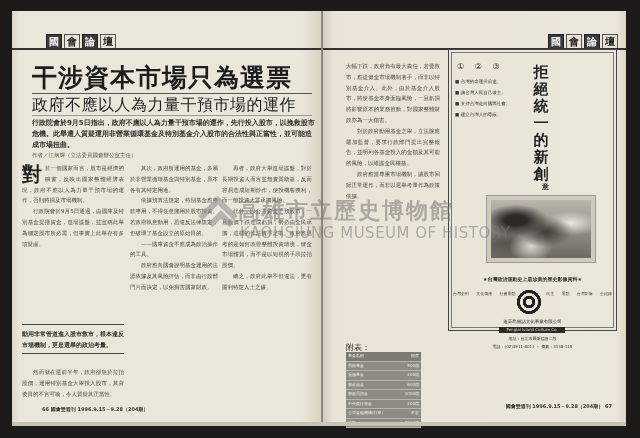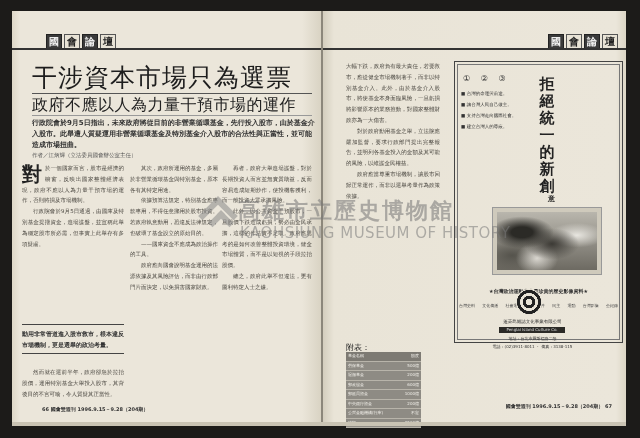--- a/index.html
+++ b/index.html
@@ -8,32 +8,32 @@
   .page{position:absolute;top:0;height:415px;}
   .page.left{left:0;width:310px;background:linear-gradient(90deg,#ddd7c7 0,#ebe6da 8px,#ebe6da 290px,#d8d2c2 310px);}
   .page.right{left:310px;width:304px;background:linear-gradient(90deg,#d2ccbc 0,#e9e4d7 12px,#ebe6da 294px,#dcd6c6 304px);}
   .gutter{position:absolute;left:309px;top:0;width:2px;height:415px;background:#8c877b;}
   .bottom-shadow{position:absolute;left:0;right:0;bottom:0;height:4px;background:#c9c3b3;}
   .rule{position:absolute;height:2px;background:#333;}
   .section-tag{position:absolute;display:flex;gap:2px;}
   .section-tag span{display:inline-block;width:14px;height:13px;font-size:10px;line-height:13px;text-align:center;font-family:"DejaVu Serif",serif;font-weight:bold;}
   .section-tag .dk{background:#3a3a3a;color:#eee;border:1px solid #222;}
   .section-tag .lt{background:#e8e3d6;color:#222;border:1px solid #555;}
-  .headline{position:absolute;left:20px;top:50px;font-family:"DejaVu Serif",serif;font-weight:normal;font-size:25px;letter-spacing:1px;color:#1d1d1d;white-space:nowrap;}
+  .headline{position:absolute;left:20px;top:50px;font-family:"DejaVu Serif",serif;font-weight:bold;font-size:25px;letter-spacing:1px;color:#1d1d1d;white-space:nowrap;}
   .subrule{position:absolute;left:20px;top:82px;width:280px;height:1px;background:#555;}
   .subhead{position:absolute;left:20px;top:84px;font-family:"DejaVu Sans",sans-serif;font-size:16px;color:#222;white-space:nowrap;letter-spacing:.5px;}
   .subrule2{position:absolute;left:20px;top:104px;width:280px;height:1px;background:#999;}
   .lede{position:absolute;left:20px;top:107px;width:286px;font-size:7px;line-height:11px;color:#333;font-weight:bold;}
   .byline{position:absolute;left:20px;top:141px;font-size:5.5px;color:#555;white-space:nowrap;}
   .col{position:absolute;font-size:5.5px;line-height:10.8px;color:#4a4740;text-align:justify;overflow:hidden;}
   .col p{margin:0;text-indent:11px;}
   .dropcap{float:left;font-family:"DejaVu Serif",serif;font-weight:bold;font-size:20px;line-height:20px;margin:1px 3px 0 0;color:#222;}
   .pullquote{position:absolute;left:20px;top:313px;width:102px;border-top:1.5px solid #444;border-bottom:1px solid #444;padding:3px 0;font-size:6px;line-height:11px;font-weight:bold;color:#333;}
   .folio{position:absolute;font-size:5px;color:#333;white-space:nowrap;font-weight:bold;}
-  .adbox{position:absolute;left:126px;top:50px;width:167px;height:280px;border:1px solid #444;margin-left:6px;}
+  .adbox{position:absolute;left:126px;top:38px;width:167px;height:280px;border:1px solid #444;}
   .adbox-inner{position:absolute;left:2px;top:2px;right:2px;bottom:2px;border:1px solid #777;}
   .ad-icons{position:absolute;left:8px;top:12px;font-size:8px;color:#333;letter-spacing:4px;}
   .ad-list{position:absolute;left:6px;top:26px;font-size:4.5px;line-height:11px;color:#333;list-style:none;margin:0;padding:0;}
   .ad-title{position:absolute;left:84px;top:14px;width:16px;font-family:"DejaVu Serif",serif;font-weight:bold;font-size:15px;line-height:17px;color:#222;text-align:center;}
   .ad-photo{position:absolute;left:38px;top:146px;width:100px;height:58px;background:#9b978c;border:4px solid #cfcabc;outline:1px solid #999;}
   .ad-photo .scene{position:absolute;inset:0;background:
     radial-gradient(ellipse at 25% 35%,#2b2a26 0,#2b2a26 10%,transparent 30%),
     radial-gradient(ellipse at 55% 55%,#3c3a35 0,transparent 35%),
     radial-gradient(ellipse at 80% 40%,#e8e6e0 0,transparent 25%),
     radial-gradient(ellipse at 40% 80%,#d9d6cf 0,transparent 25%),
@@ -69,21 +69,21 @@
       <span class="lt">會</span>
       <span class="dk">論</span>
       <span class="lt">壇</span>
     </div>
     <div class="rule" style="left:0;top:37px;width:310px;"></div>
 
     <div class="headline">干涉資本市場只為選票</div>
     <div class="subrule"></div>
     <div class="subhead">政府不應以人為力量干預市場的運作</div>
     <div class="subrule2"></div>
-    <div class="lede">行政院會於9月5日指出，未來政府將從目前的非營業循環基金，先行投入股市，由於基金介入股市。此舉遭人質疑運用非營業循環基金及特別基金介入股市的合法性與正當性，並可能造成市場扭曲。</div>
+    <div class="lede">行政院會於9月5日指出，政府不應以人為力量干預市場的運作，先行投入股市，以挽救股市危機。此舉遭人質疑運用非營業循環基金及特別基金介入股市的合法性與正當性，並可能造成市場扭曲。</div>
     <div class="byline">作者／江炳輝（立法委員國會辦公室主任）</div>
 
     <div class="col" style="left:10px;top:152px;width:102px;height:158px;">
       <span class="dropcap">對</span>
       <p style="text-indent:0">於一個國家而言，股市是經濟的櫥窗，反映出國家整體經濟表現，政府不應以人為力量干預市場的運作，否則將損及市場機制。</p>
       <p>行政院會於9月5日通過，由國庫及特別基金提撥資金，進場護盤，並宣稱此舉為穩定股市所必需，但事實上此舉存有多項疑慮。</p>
     </div>
     <div class="pullquote" style="left:10px;">動用非常管道進入股市救市，根本違反市場機制，更是選舉的政治考量。</div>
     <div class="col" style="left:10px;top:356px;width:102px;height:44px;">
       <p>然而就在選前半年，政府卻急於拉抬股價，運用特別基金大舉投入股市，其背後目的不言可喻，令人質疑其正當性。</p>

